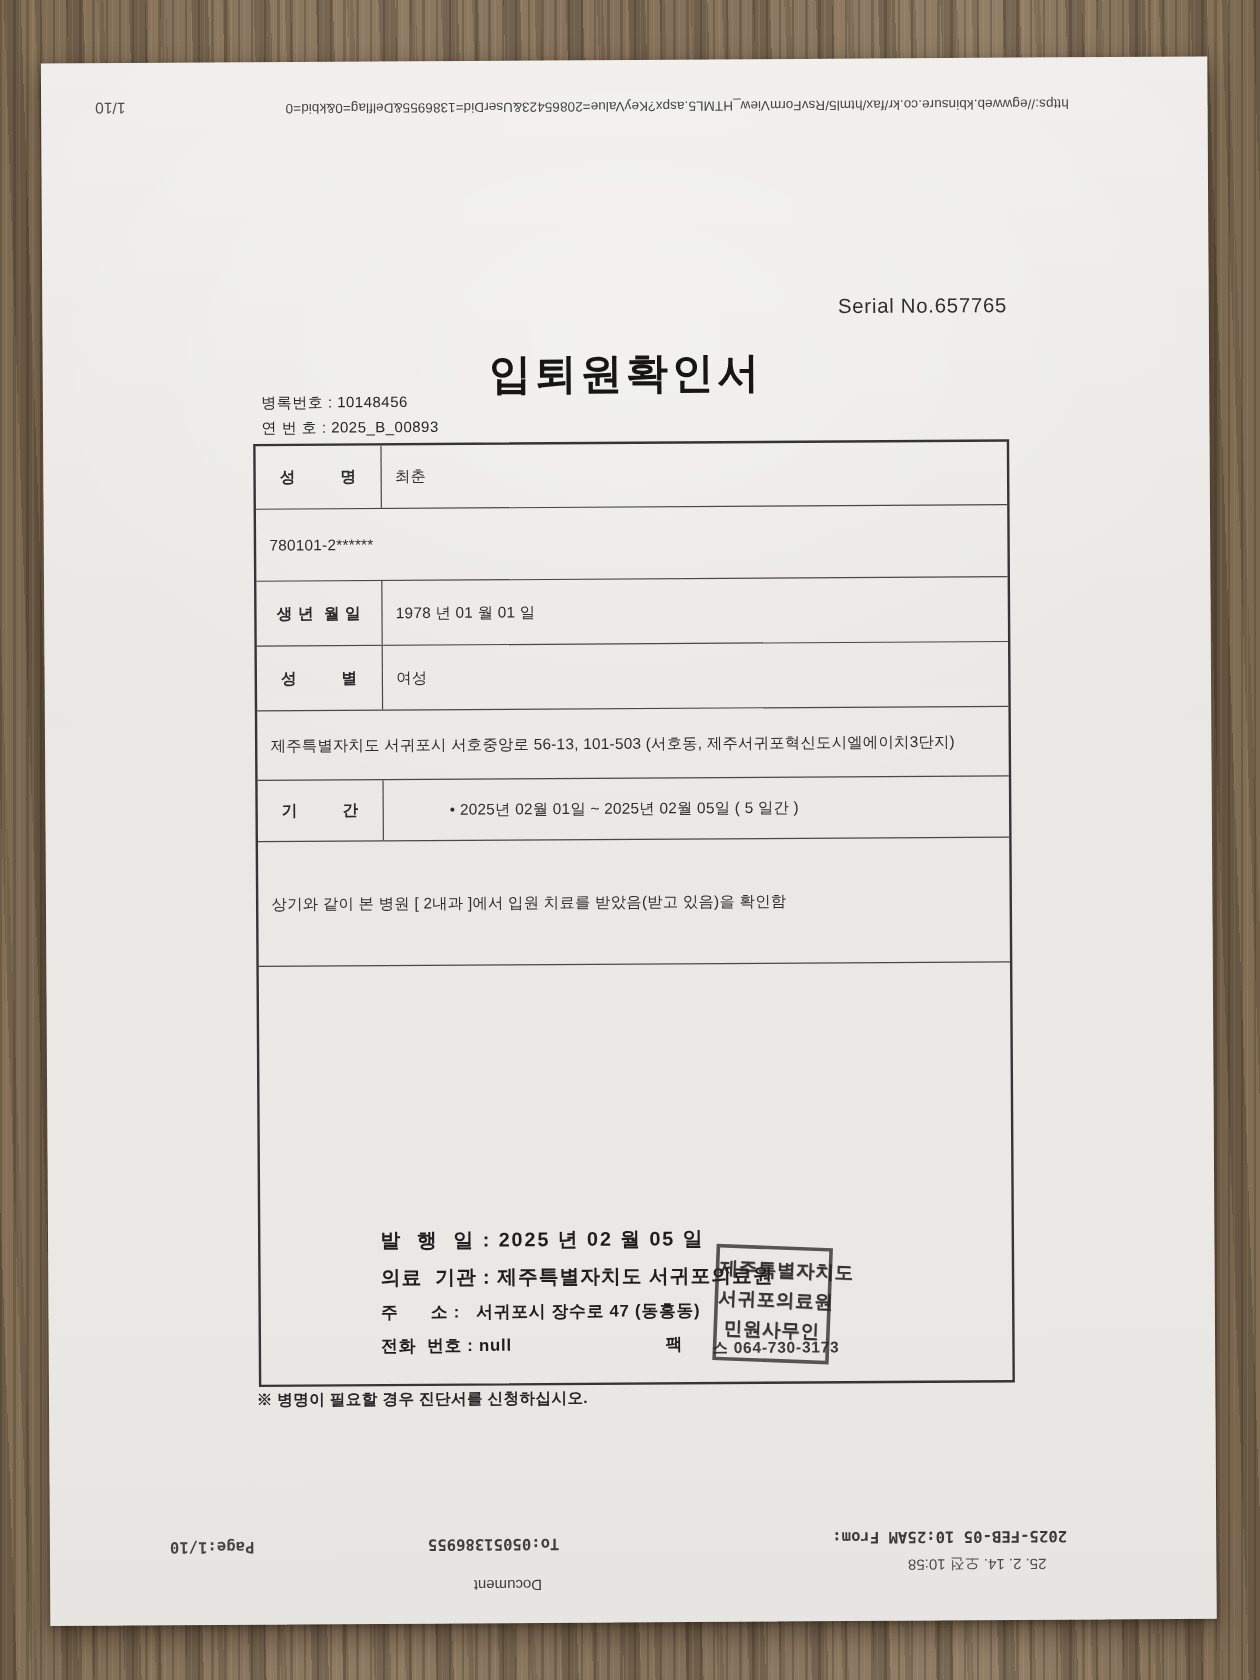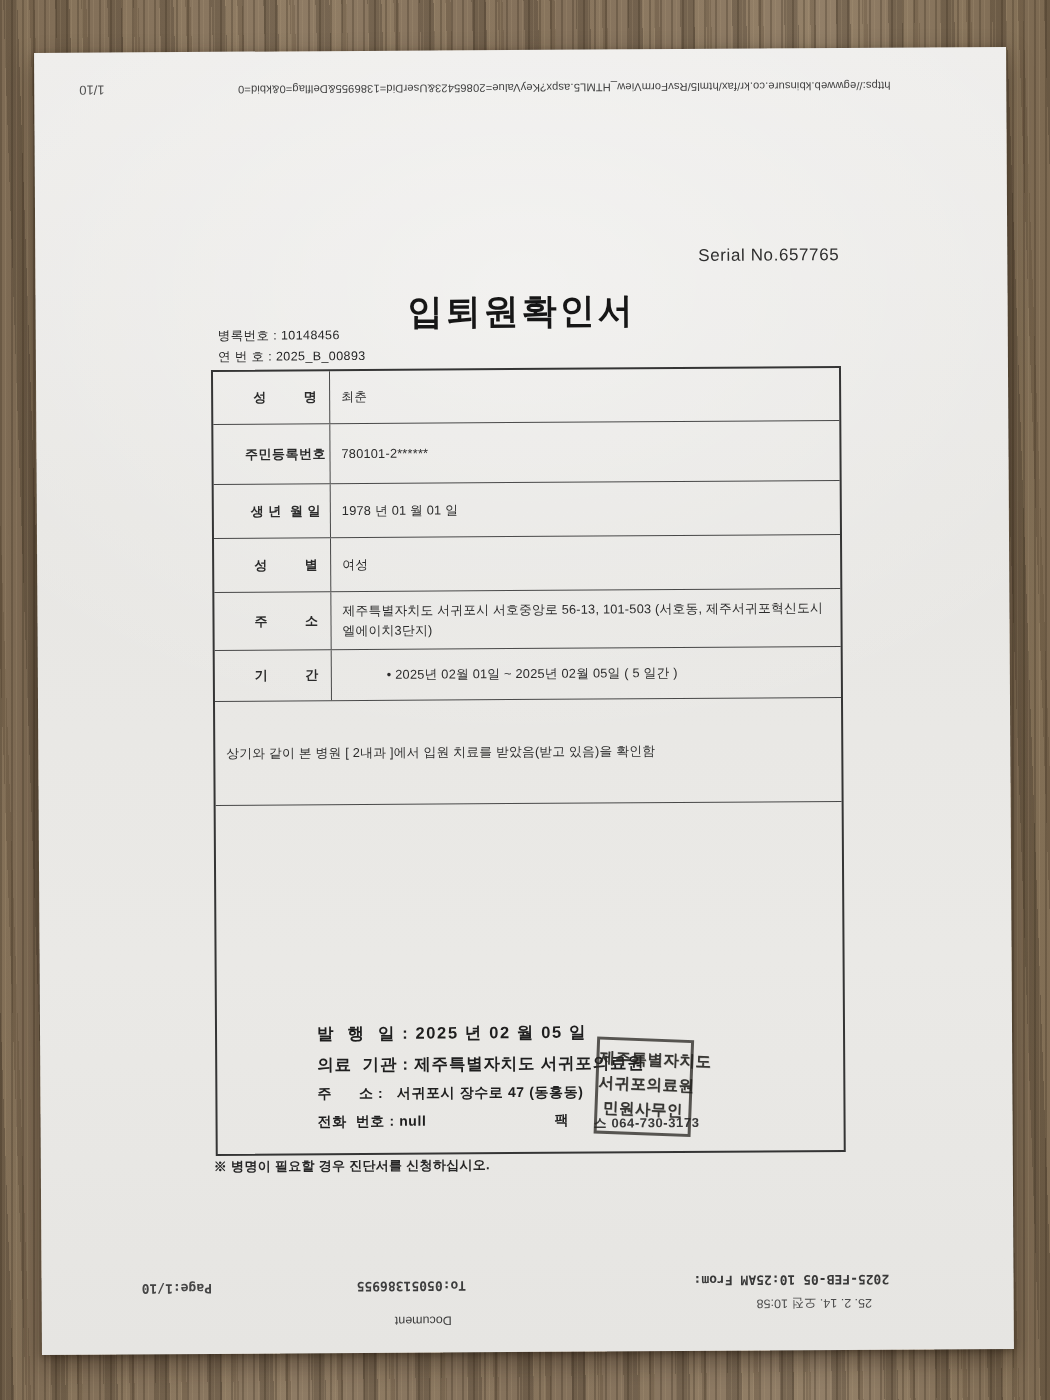--- a/index.html
+++ b/index.html
@@ -38,23 +38,23 @@
   .regline.l1{ top:276px; }
   .regline.l2{ top:297px; }
 
   .info-table{ left:175px; top:318px; width:630px; height:786px;
                border:2px solid #353535; display:flex; flex-direction:column; }
   .trow{ display:flex; border-bottom:1.5px solid #484848; }
   .trow.r0{ height:53px; } .trow.r1{ height:60px; } .trow.r2{ height:54px; }
   .trow.r3{ height:54px; } .trow.r4{ height:58px; } .trow.r5{ height:51px; }
   .trow.r6{ height:104px; }
   .trow.r7{ flex:1; border-bottom:none; position:relative; display:block; }
-  .tl{ width:89px; border-right:1.5px solid #484848; display:flex; align-items:center;
+  .tl{ width:105px; border-right:1.5px solid #484848; display:flex; align-items:center;
        justify-content:center; font-size:13px; font-weight:700; color:#2a2a2a;
-       letter-spacing:.5px; text-align:center;margin-left:28px; }
+       letter-spacing:.5px; text-align:center; }
   .tv{ flex:1; display:flex; align-items:center; padding:4px 8px 4px 11px; font-size:12.8px;
        color:#2c2c2c; line-height:1.55; letter-spacing:.2px; }
   .trow.r5 .tv{ padding-left:55px; }
 
   .issuance{ position:absolute; left:100px; top:218px; color:#1e1e1e; }
   .iss-line{ font-weight:700; white-space:nowrap; }
   .iss-line.i1{ font-size:16.5px; letter-spacing:1.6px; margin-bottom:9px; }
   .iss-line.i2{ font-size:16.5px; letter-spacing:.8px; margin-bottom:9px; }
   .iss-line.i3{ font-size:14px; letter-spacing:.6px; margin-bottom:10px; }
   .iss-line.i4{ font-size:14px; letter-spacing:.6px; position:relative; width:470px; height:18px; }
@@ -89,33 +89,31 @@
 
   <span class="abs regline l1">병록번호 : 10148456</span>
   <span class="abs regline l2">연 번 호 : 2025_B_00893</span>
 
   <div class="abs info-table">
     <div class="trow r0">
       <div class="tl">성&nbsp;&nbsp;&nbsp;&nbsp;&nbsp;&nbsp;&nbsp;&nbsp;&nbsp;명</div>
       <div class="tv">최춘</div>
     </div>
     <div class="trow r1">
-      <div class="tl">주민등록번호</div>
       <div class="tv">780101-2******</div>
     </div>
     <div class="trow r2">
       <div class="tl">생 년&nbsp; 월 일</div>
       <div class="tv">1978 년 01 월 01 일</div>
     </div>
     <div class="trow r3">
       <div class="tl">성&nbsp;&nbsp;&nbsp;&nbsp;&nbsp;&nbsp;&nbsp;&nbsp;&nbsp;별</div>
       <div class="tv">여성</div>
     </div>
     <div class="trow r4">
-      <div class="tl">주&nbsp;&nbsp;&nbsp;&nbsp;&nbsp;&nbsp;&nbsp;&nbsp;&nbsp;소</div>
       <div class="tv">제주특별자치도 서귀포시 서호중앙로 56-13, 101-503 (서호동, 제주서귀포혁신도시엘에이치3단지)</div>
     </div>
     <div class="trow r5">
       <div class="tl">기&nbsp;&nbsp;&nbsp;&nbsp;&nbsp;&nbsp;&nbsp;&nbsp;&nbsp;간</div>
       <div class="tv">•  2025년 02월 01일 ~ 2025년 02월 05일 ( 5 일간 )</div>
     </div>
     <div class="trow r6">
       <div class="tv">상기와 같이 본 병원 [ 2내과 ]에서 입원 치료를 받았음(받고 있음)을 확인함</div>
     </div>
     <div class="trow r7">

